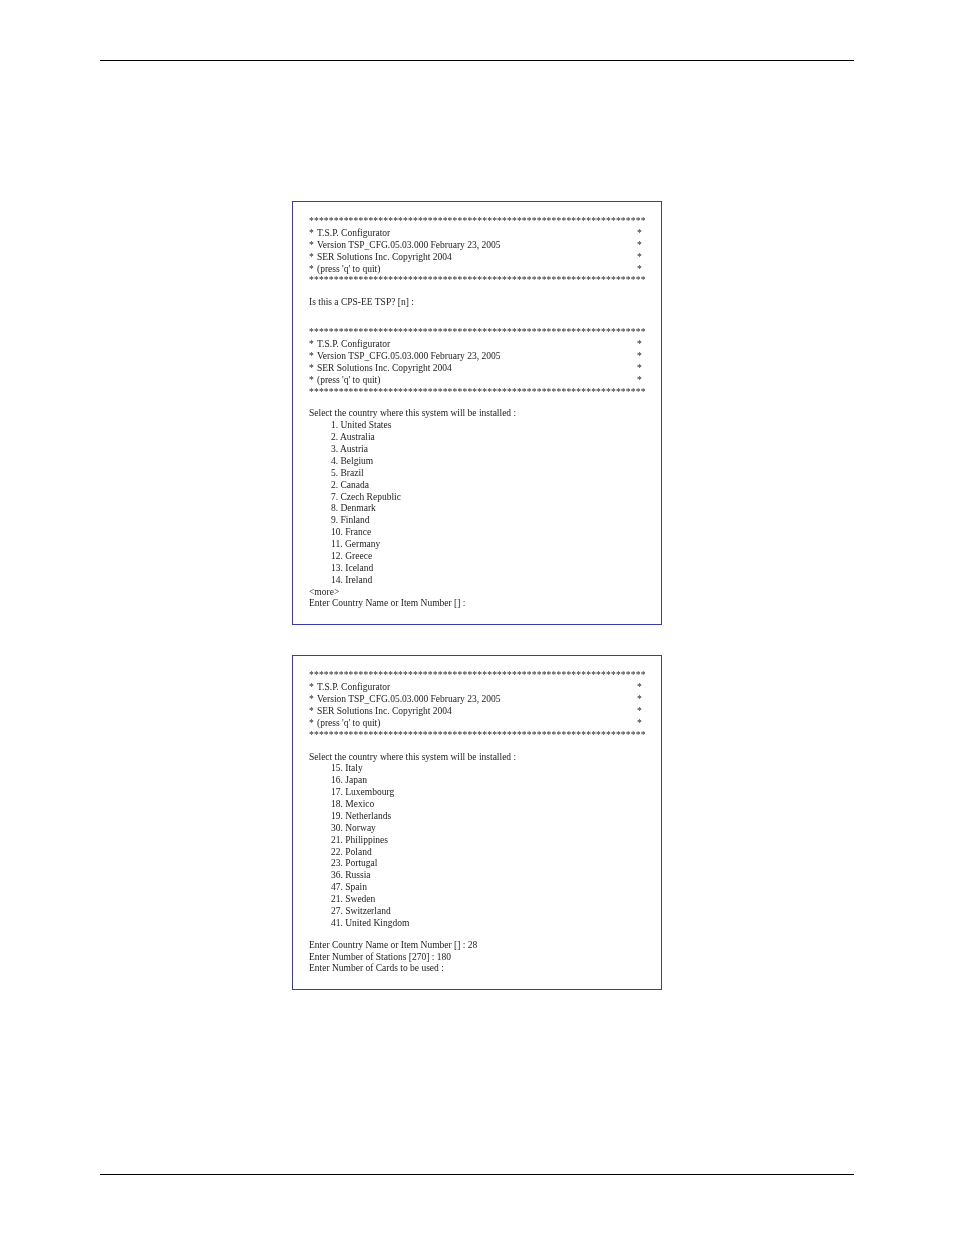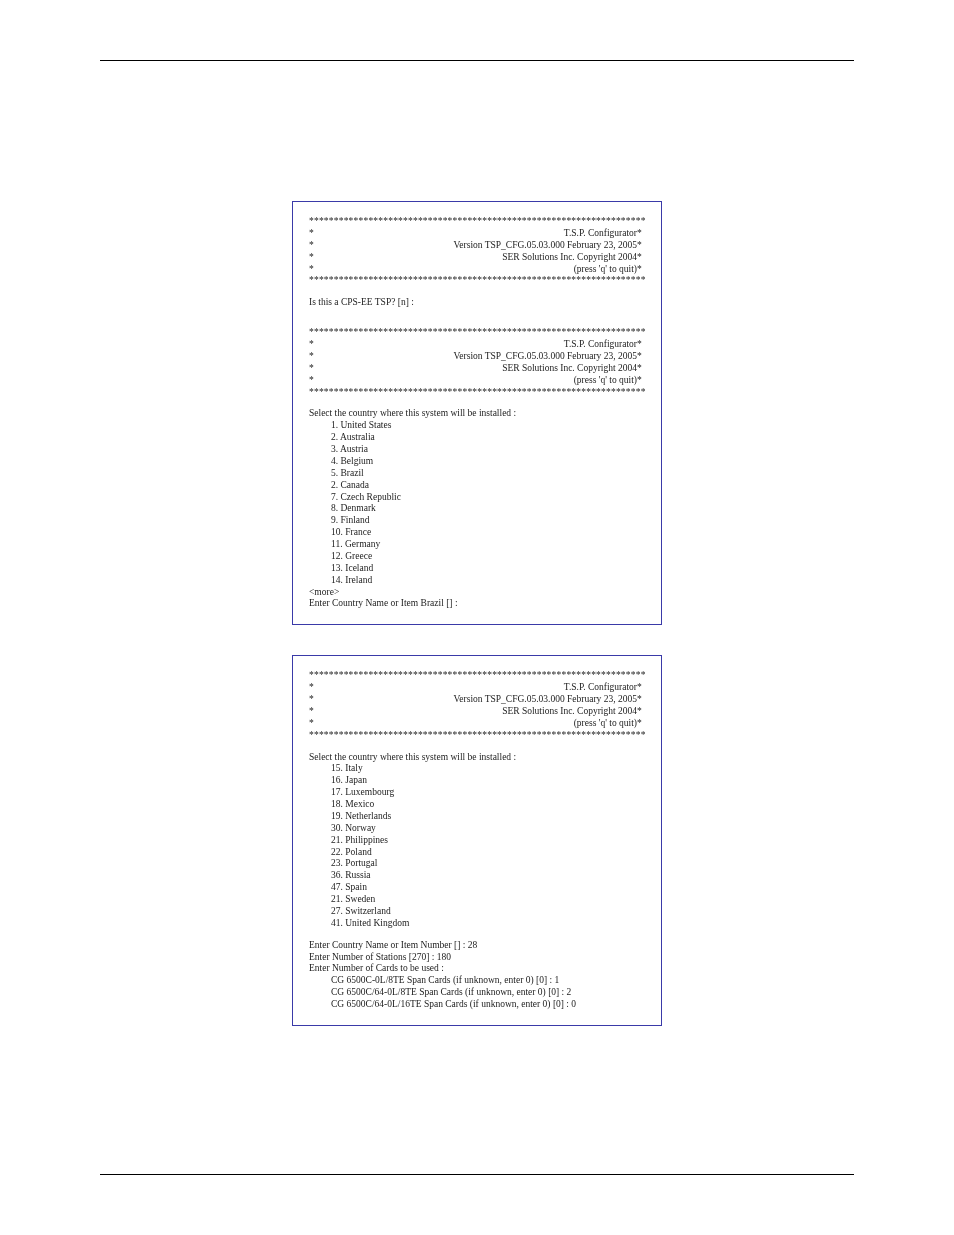--- a/index.html
+++ b/index.html
@@ -32,21 +32,21 @@
     line-height: 1.25;
     color: #222;
     background: #fff;
   }
   .t-row { white-space: nowrap; overflow: hidden; }
   .t-indent { padding-left: 22px; }
   .banner-line {
     display: flex;
     justify-content: space-between;
   }
-  .banner-line .mid { flex: 1; text-align: right; }
+  .banner-line .mid { flex: 1; text-align: left; }
   .banner-line .star { width: 8px; }
   .starline {
     letter-spacing: 0.2px;
     overflow: hidden;
     white-space: nowrap;
   }
   .gap { height: 10px; }
   .gap-big { height: 18px; }
   .bottom-rule {
     position: absolute;
@@ -126,21 +126,21 @@
         <div class="t-row t-indent">7. Czech Republic</div>
         <div class="t-row t-indent">8. Denmark</div>
         <div class="t-row t-indent">9. Finland</div>
         <div class="t-row t-indent">10. France</div>
         <div class="t-row t-indent">11. Germany</div>
         <div class="t-row t-indent">12. Greece</div>
         <div class="t-row t-indent">13. Iceland</div>
         <div class="t-row t-indent">14. Ireland</div>
       </div>
     <div class="t-row">&lt;more&gt;</div>
-    <div class="t-row">Enter Country Name or Item Brazil [] :</div>
+    <div class="t-row">Enter Country Name or Item Number [] :</div>
   </div>
 
   <div class="terminal">
     <div class="starline t-row">**********************************************************************</div>
     <div class="banner-line">
       <span class="star">*</span>
       <span class="mid">T.S.P. Configurator</span>
       <span class="star">*</span>
     </div>
     <div class="banner-line">
@@ -176,21 +176,16 @@
         <div class="t-row t-indent">47. Spain</div>
         <div class="t-row t-indent">21. Sweden</div>
         <div class="t-row t-indent">27. Switzerland</div>
         <div class="t-row t-indent">41. United Kingdom</div>
       </div>
 
     <div class="gap"></div>
     <div class="t-row">Enter Country Name or Item Number [] :  28</div>
     <div class="t-row">Enter Number of Stations [270] :  180</div>
     <div class="t-row">Enter Number of Cards to be used :</div>
-    <div id="cards2">
-        <div class="t-row t-indent">CG 6500C-0L/8TE Span Cards (if unknown, enter 0) [0] :  1</div>
-        <div class="t-row t-indent">CG 6500C/64-0L/8TE Span Cards (if unknown, enter 0) [0] :  2</div>
-        <div class="t-row t-indent">CG 6500C/64-0L/16TE Span Cards (if unknown, enter 0) [0] :  0</div>
-      </div>
   </div>
 
   <div class="bottom-rule"></div>
 </div>
 
 </body></html>

